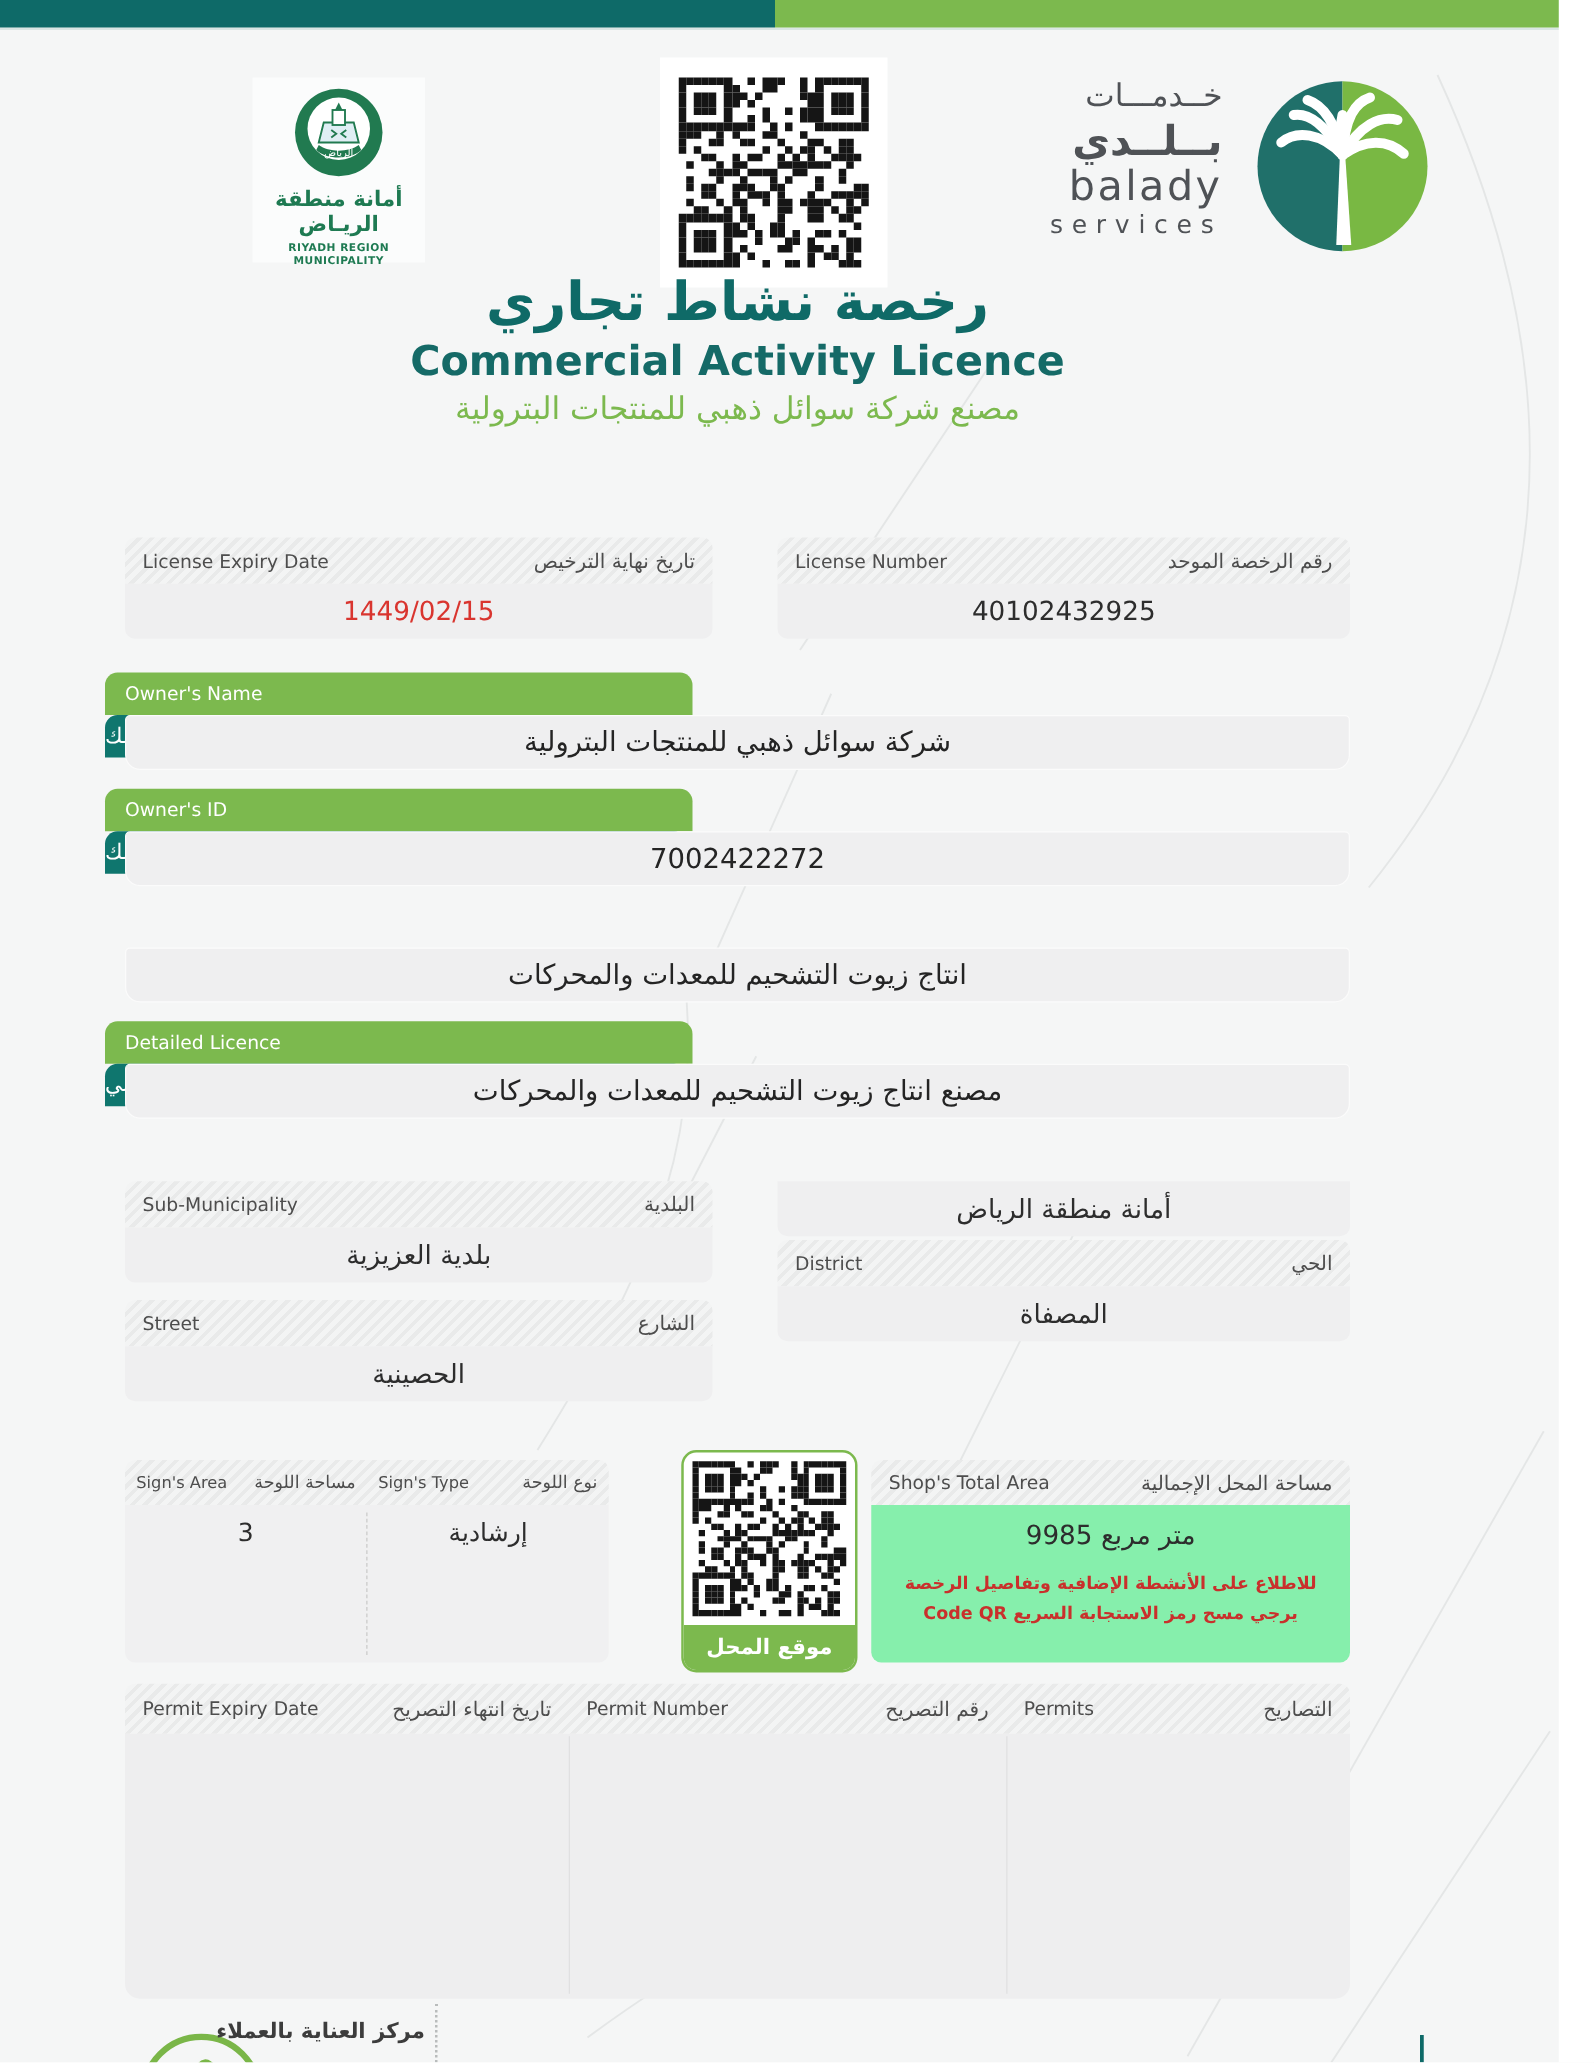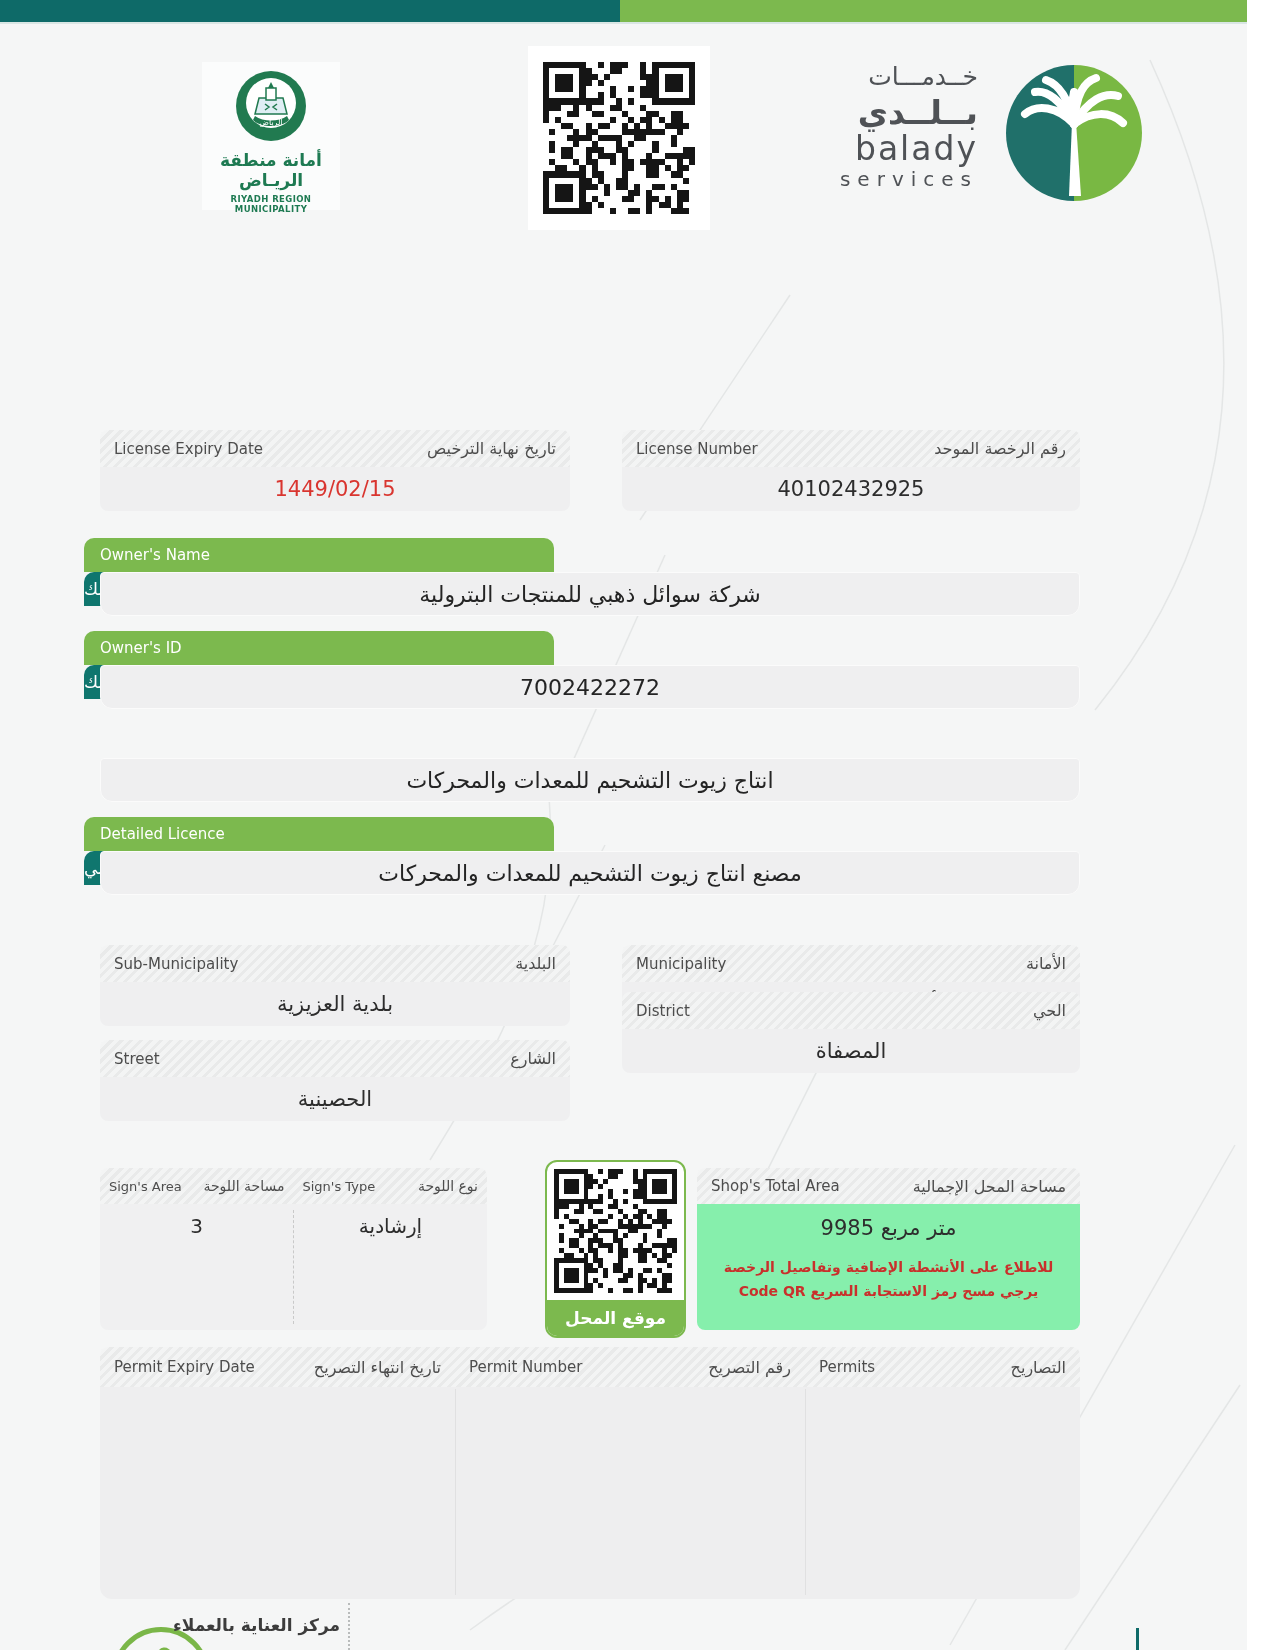--- a/index.html
+++ b/index.html
@@ -794,20 +794,25 @@
         <path d="M69,60 C56,36 42,26 30,28"></path>
         <path d="M69,60 C63,32 53,20 41,16"></path>
         <path d="M69,60 C71,30 79,18 91,14"></path>
         <path d="M69,60 C83,36 99,28 113,32"></path>
         <path d="M69,60 C87,47 105,47 118,59"></path>
         <path d="M69,60 C67,46 67,36 69,28"></path>
       </g>
     </g>
   </svg>
 
+  <div class="titleblock">
+    <div class="title-ar">رخصة نشاط تجاري</div>
+    <div class="title-en">Commercial Activity Licence</div>
+    <div class="title-sub">مصنع شركة سوائل ذهبي للمنتجات البترولية</div>
+  </div>
 
   <div class="fgroup" style="left:100px;top:430px;width:470px;">
     <div class="fhead">
       <span class="en">License Expiry Date</span>
       <span class="ar">تاريخ نهاية الترخيص</span>
     </div>
     <div class="fval red">1449/02/15</div>
   </div>
   <div class="fgroup" style="left:622px;top:430px;width:458px;">
     <div class="fhead">
@@ -838,24 +843,20 @@
   <div class="bigval" style="top:851px;">مصنع انتاج زيوت التشحيم للمعدات والمحركات</div>
 
   <div class="fgroup" style="left:100px;top:945px;width:470px;">
     <div class="fhead">
       <span class="en">Sub-Municipality</span>
       <span class="ar">البلدية</span>
     </div>
     <div class="fval rtl">بلدية العزيزية</div>
   </div>
   <div class="fgroup" style="left:622px;top:945px;width:458px;">
-    <div class="fhead">
-      <span class="en">Municipality</span>
-      <span class="ar">الأمانة</span>
-    </div>
     <div class="fval rtl">أمانة منطقة الرياض</div>
   </div>
 
   <div class="fgroup" style="left:100px;top:1040px;width:470px;text-align:center;">
     <div class="fhead">
       <span class="en">Street</span>
       <span class="ar">الشارع</span>
     </div>
     <div class="fval rtl">الحصينية</div>
   </div>

